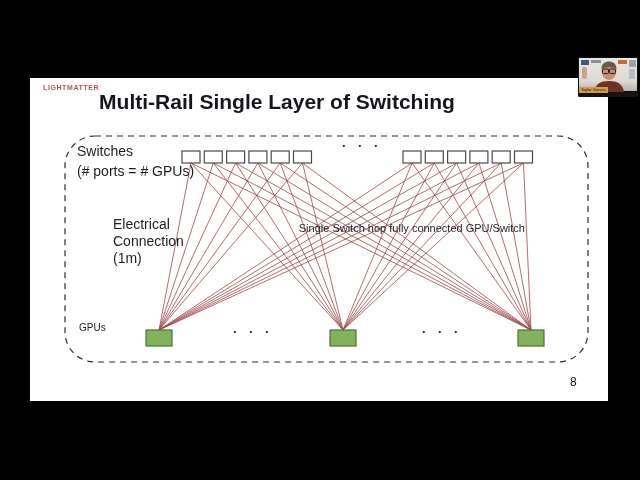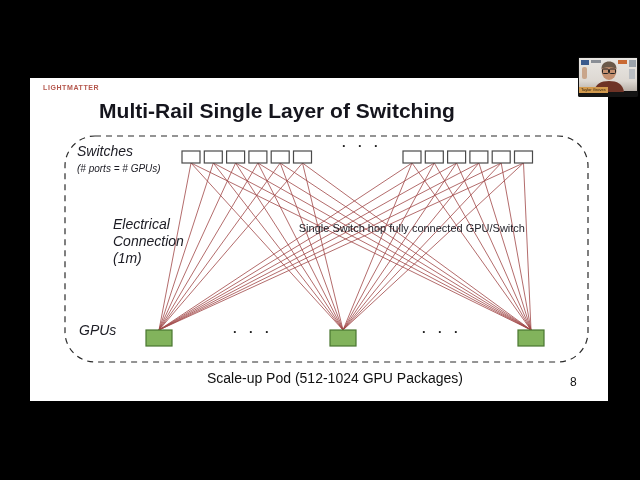--- a/index.html
+++ b/index.html
@@ -10,28 +10,28 @@
   .slide{
     position:absolute;left:30px;top:78px;width:578px;height:323px;
     background:#ffffff;color:#1c1c24;
   }
   .logo{
     position:absolute;left:13px;top:6px;font-size:7px;font-weight:bold;
     letter-spacing:.6px;color:#b4564c;
   }
   .title{
     position:absolute;left:0;top:12px;width:100%;box-sizing:border-box;
-    padding-right:84px;text-align:center;font-size:21px;font-weight:bold;color:#15151d;margin-top:9px;
+    padding-right:84px;text-align:center;font-size:21px;font-weight:bold;color:#15151d;
   }
   .diagram-canvas{position:absolute;left:0;top:0;width:578px;height:323px;}
-  .lbl{position:absolute;color:#1c1c24;font-style:italic;}
+  .lbl{position:absolute;color:#1c1c24;}
   .lbl-switches{left:47px;top:65px;font-size:14px;}
-  .lbl-switches-sub{left:47px;top:85px;font-size:10px;}
+  .lbl-switches-sub{left:47px;top:85px;font-size:14px;}
   .lbl-electrical{left:47px;top:138px;font-size:14px;line-height:17px;white-space:pre-line;margin-left:36px;}
-  .lbl-gpus{left:49px;top:244px;font-size:14px;}
+  .lbl-gpus{left:49px;top:244px;font-size:10px;}
   .center-note{
     position:absolute;left:185px;top:144px;width:310px;text-align:right;
     font-size:11px;color:#23232b;
   }
   .dots{position:absolute;font-size:13px;font-weight:bold;letter-spacing:4px;color:#222;}
   .dots-switch{left:312px;top:60px;}
   .dots-gpu1{left:203px;top:246px;}
   .dots-gpu2{left:392px;top:246px;}
   .caption{
     position:absolute;left:0;top:292px;width:100%;box-sizing:border-box;
@@ -127,21 +127,20 @@
   <div class="lbl lbl-electrical">Electrical
 Connection
 (1m)</div>
   <div class="lbl lbl-gpus">GPUs</div>
   <div class="center-note">Single Switch hop fully connected GPU/Switch</div>
 
   <div class="dots dots-switch">· · ·</div>
   <div class="dots dots-gpu1">· · ·</div>
   <div class="dots dots-gpu2">· · ·</div>
 
-  <div class="caption">Scale-up Pod (512-1024 GPU Packages)</div>
   <div class="page-number">8</div>
 </div>
 
 <div class="webcam">
   <div class="webcam-screen">
     <div class="wc-block wc-b1"></div>
     <div class="wc-block wc-b2"></div>
     <div class="wc-block wc-b3"></div>
     <div class="wc-block wc-b4"></div>
     <div class="wc-block wc-b5"></div>

